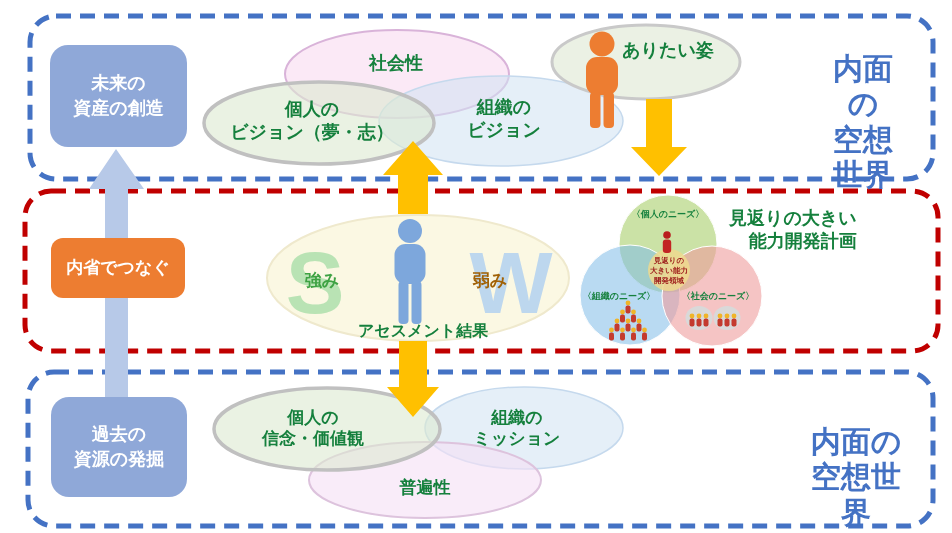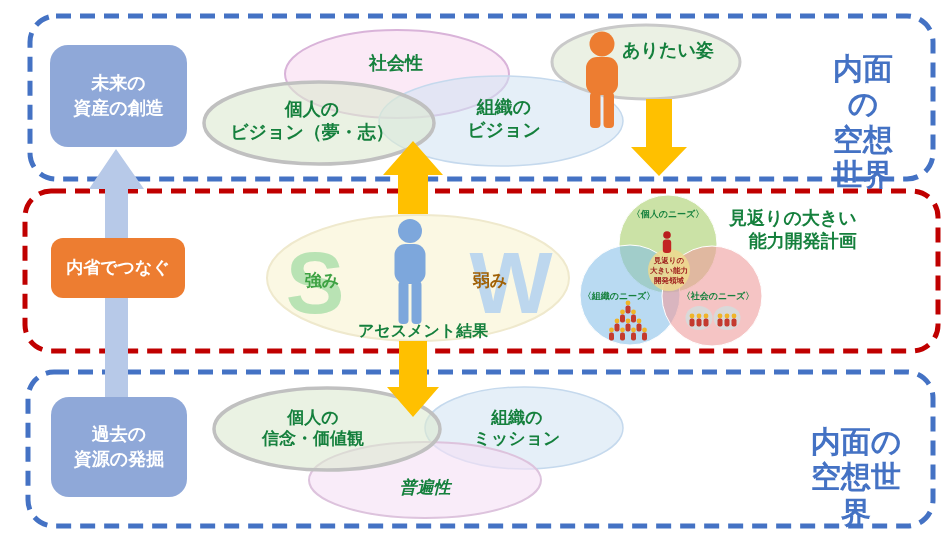--- a/index.html
+++ b/index.html
@@ -135,17 +135,17 @@
 大きい能力
 開発領域</div>
 
   <div class="t" style="left:729px;top:207px;transform:none;text-align:right;font-size:18px;line-height:1.25;">見返りの大きい
 能力開発計画</div>
 
   <div class="t" style="left:313px;top:428px;font-size:17px;">個人の
 信念・価値観</div>
   <div class="t" style="left:517px;top:428px;font-size:17px;">組織の
 ミッション</div>
-  <div class="t" style="left:425px;top:488px;font-size:17px;font-style:italic;">普遍性</div>
+  <div class="t" style="left:425px;top:488px;font-size:17px;">普遍性</div>
   <div class="t region-blue" style="left:856px;top:477px;">内面の
 空想世界</div>
 
 </div>
 
 </body></html>

